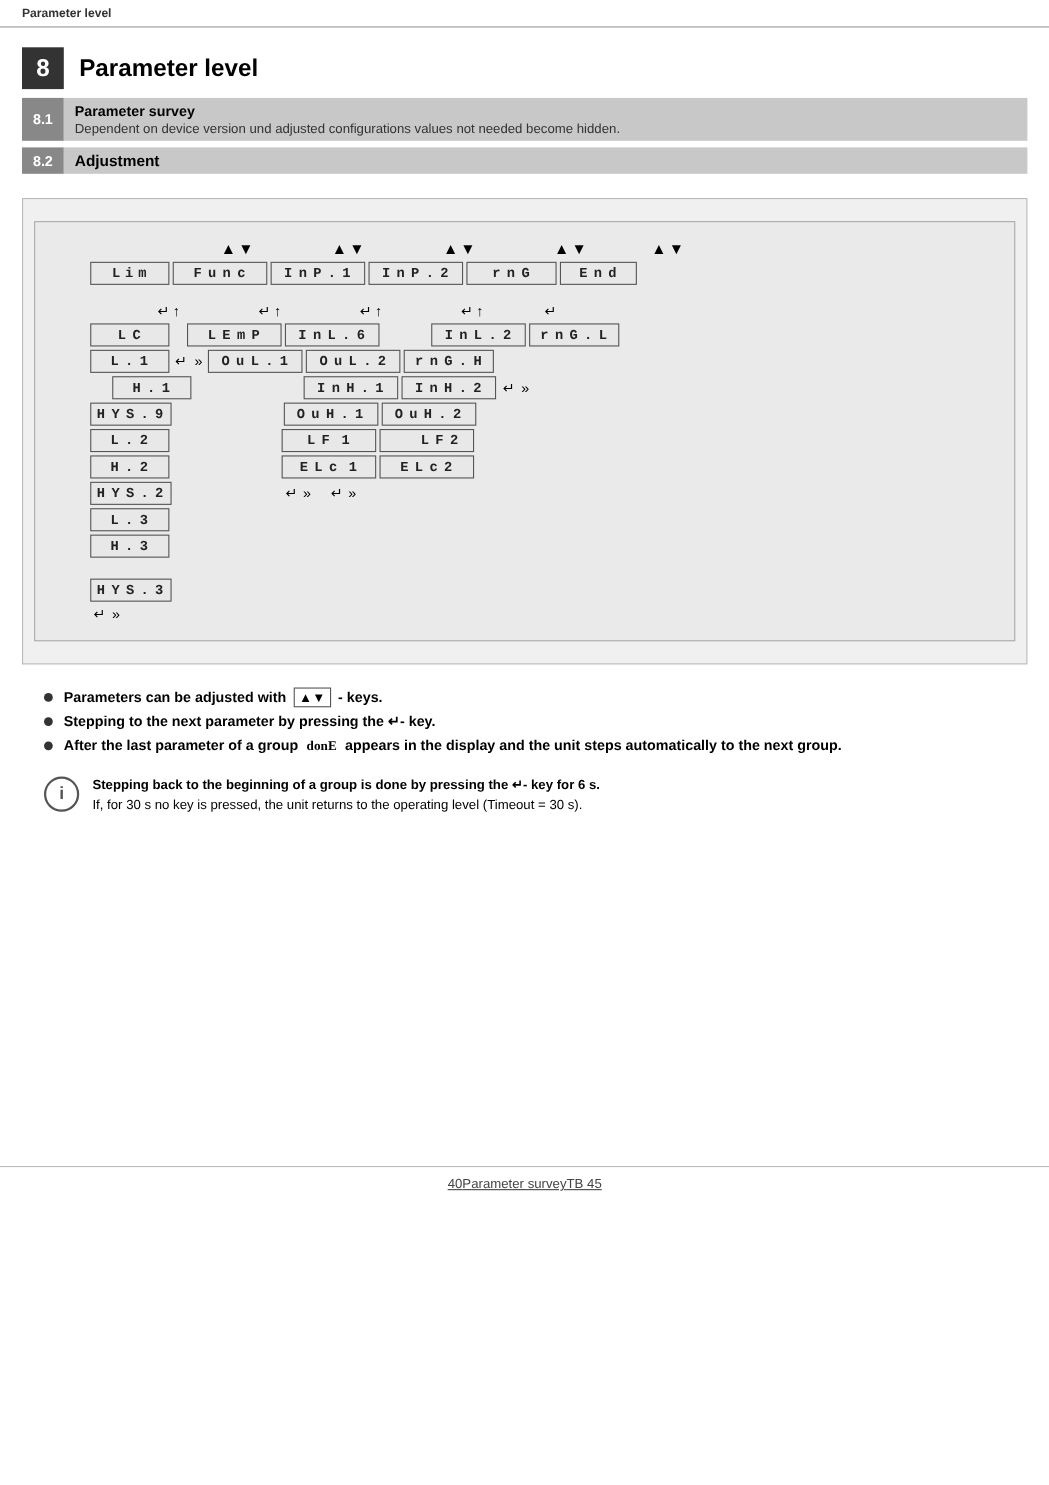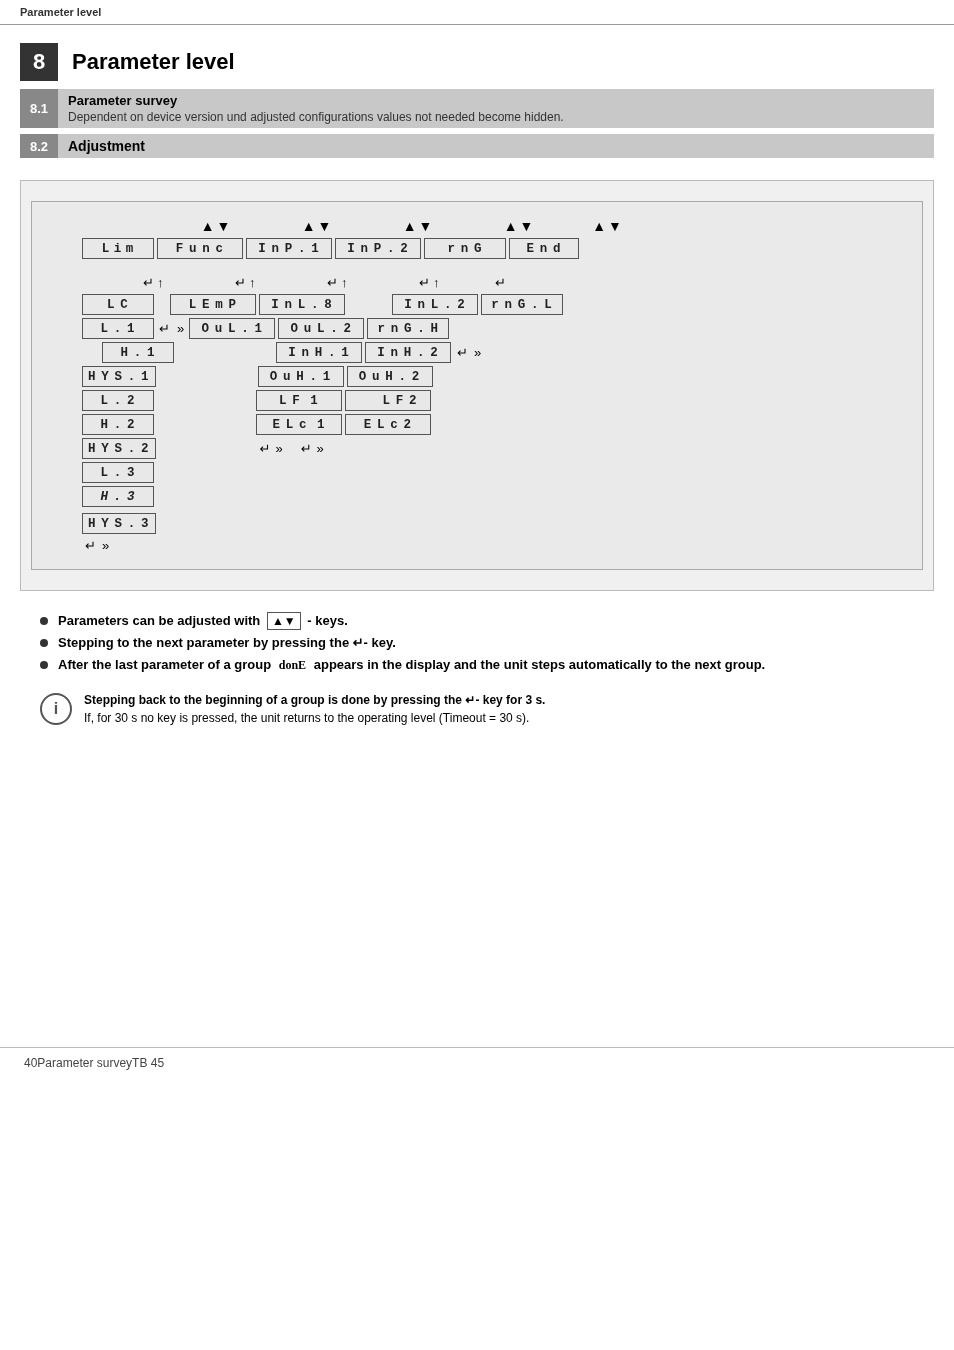--- a/index.html
+++ b/index.html
@@ -285,21 +285,21 @@
       <span style="width:10px;">↑</span>
       <span style="width:76px;text-align:right;">↵</span>
       <span style="width:10px;">↑</span>
       <span style="width:60px;text-align:right;">↵</span>
     </div>
 
     <div style="display:flex;align-items:center;gap:3px;padding-left:30px;margin-bottom:3px;">
       <div class="lcd" style="min-width:72px;"><span class="lcd-text">L C</span></div>
       <div style="width:10px;"></div>
       <div class="lcd" style="min-width:86px;"><span class="lcd-text">L E m P</span></div>
-      <div class="lcd" style="min-width:86px;"><span class="lcd-text">I n L . 8</span></div>
+      <div class="lcd" style="min-width:86px;"><span class="lcd-text">I n L . 6</span></div>
       <div class="lcd" style="min-width:86px;margin-left:44px;"><span class="lcd-text">I n L . 2</span></div>
       <div class="lcd" style="min-width:82px;"><span class="lcd-text">r n G . L</span></div>
     </div>
 
     <div style="display:flex;align-items:center;gap:3px;padding-left:30px;margin-bottom:3px;">
       <div class="lcd" style="min-width:72px;"><span class="lcd-text">L . 1</span></div>
       <span style="font-size:13px;margin:0 2px;">↵</span>
       <span style="font-size:13px;margin:0 2px;">»</span>
       <div class="lcd" style="min-width:86px;"><span class="lcd-text">O u L . 1</span></div>
       <div class="lcd" style="min-width:86px;"><span class="lcd-text">O u L . 2</span></div>
@@ -309,21 +309,21 @@
     <div style="display:flex;align-items:center;gap:3px;padding-left:30px;margin-bottom:3px;">
       <div class="lcd" style="min-width:72px;margin-left:20px;"><span class="lcd-text">H . 1</span></div>
       <div style="min-width:96px;"></div>
       <div class="lcd" style="min-width:86px;"><span class="lcd-text">I n H . 1</span></div>
       <div class="lcd" style="min-width:86px;"><span class="lcd-text">I n H . 2</span></div>
       <span style="font-size:13px;margin:0 3px;">↵</span>
       <span style="font-size:13px;">»</span>
     </div>
 
     <div style="display:flex;align-items:center;gap:3px;padding-left:30px;margin-bottom:3px;">
-      <div class="lcd" style="min-width:72px;"><span class="lcd-text">H Y S . 1</span></div>
+      <div class="lcd" style="min-width:72px;"><span class="lcd-text">H Y S . 9</span></div>
       <div style="min-width:96px;"></div>
       <div class="lcd" style="min-width:86px;"><span class="lcd-text">O u H . 1</span></div>
       <div class="lcd" style="min-width:86px;"><span class="lcd-text">O u H . 2</span></div>
     </div>
 
     <div style="display:flex;align-items:center;gap:3px;padding-left:30px;margin-bottom:3px;">
       <div class="lcd" style="min-width:72px;"><span class="lcd-text">L . 2</span></div>
       <div style="min-width:96px;"></div>
       <div class="lcd" style="min-width:86px;"><span class="lcd-text">L F  1</span></div>
       <div class="lcd" style="min-width:86px;padding-left:29px;"><span class="lcd-text">L F 2</span></div>
@@ -343,21 +343,21 @@
       <span style="font-size:13px;">»</span>
       <div style="min-width:10px;"></div>
       <span style="font-size:13px;margin:0 2px;">↵</span>
       <span style="font-size:13px;">»</span>
     </div>
 
     <div style="display:flex;align-items:center;gap:3px;padding-left:30px;margin-bottom:3px;">
       <div class="lcd" style="min-width:72px;"><span class="lcd-text">L . 3</span></div>
     </div>
 
-    <div style="display:flex;gap:3px;padding-left:30px;margin-bottom:6px;font-style:italic;">
+    <div style="display:flex;gap:3px;padding-left:30px;margin-bottom:19px;">
       <div class="lcd" style="min-width:72px;"><span class="lcd-text">H . 3</span></div>
     </div>
 
     <div style="display:flex;align-items:center;gap:3px;padding-left:30px;margin-bottom:3px;">
       <div class="lcd" style="min-width:72px;"><span class="lcd-text">H Y S . 3</span></div>
     </div>
 
     <div style="display:flex;align-items:center;gap:3px;padding-left:30px;margin-top:4px;">
       <span style="font-size:13px;margin:0 3px;">↵</span>
       <span style="font-size:13px;">»</span>
@@ -389,25 +389,25 @@
       <b>appears in the display and the unit steps automatically to the next group.</b>
     </div>
   </div>
 </div>
 
 <div class="info-box">
   <div class="info-icon">
     <span>i</span>
   </div>
   <div class="info-text">
-    <b>Stepping back to the beginning of a group is done by pressing the ↵- key  for 3 s.</b><br>
+    <b>Stepping back to the beginning of a group is done by pressing the ↵- key  for 6 s.</b><br>
     <span>If, for 30 s no key is pressed, the unit returns to the operating level (Timeout = 30 s).</span>
   </div>
 </div>
 
 <div style="position:fixed;bottom:0;left:0;right:0;">
 </div>
 
-<div style="margin-top: 320px; border-top:1px solid #bbb; display:flex; justify-content:flex-start; padding:8px 24px; font-size:12px; color:#444;">
+<div style="margin-top: 320px; border-top:1px solid #bbb; display:flex; justify-content:center; padding:8px 24px; font-size:12px; color:#444;text-decoration:underline;">
   <span>40</span>
   <span>Parameter survey</span>
   <span>TB 45</span>
 </div>
 
 </body></html>

